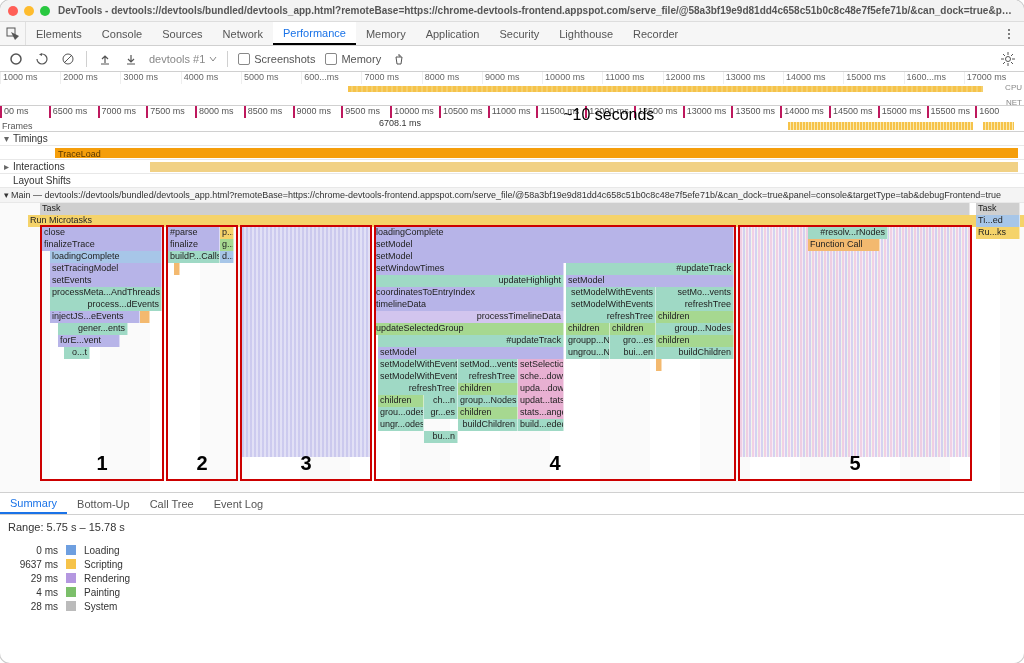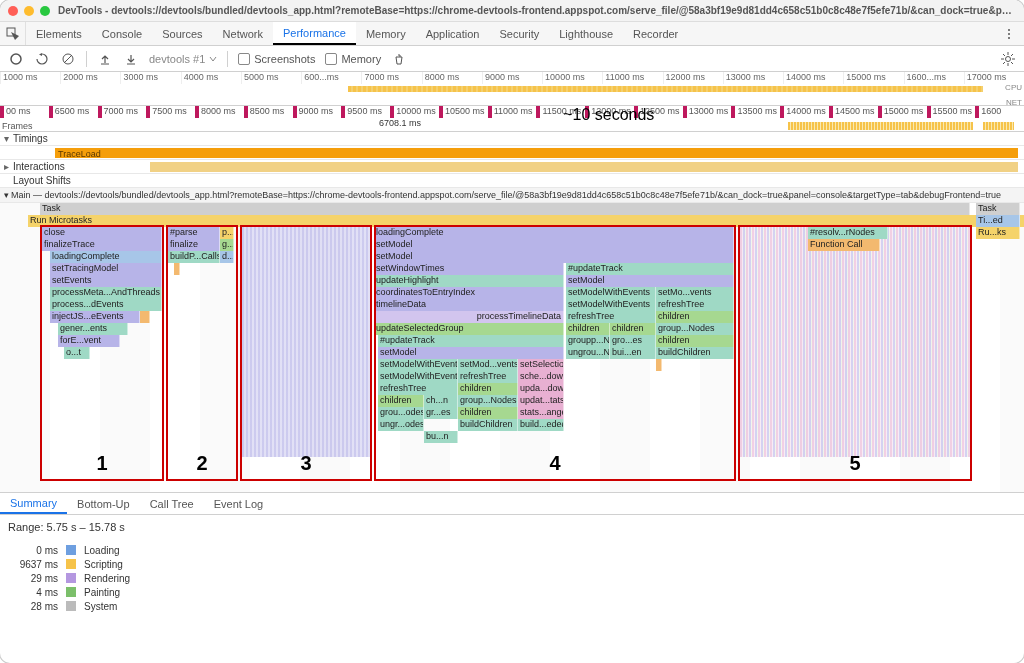--- a/index.html
+++ b/index.html
@@ -32,21 +32,21 @@
   .overview { height: 34px; border-bottom: 1px solid #d0d0d0; position: relative; background: #fff; font-size:9px; color:#666; }
   .ov-ruler { height:12px; display:flex; }
   .ov-ruler span { flex:1; border-left:1px solid #eee; padding-left:2px; white-space:nowrap; }
   .ov-track { position:absolute; top:12px; left:0; right:0; height:22px; }
   .ov-labels { position:absolute; right:2px; top:12px; font-size:8px; color:#888; line-height:7px; text-align:right; }
   .ov-yellow { position:absolute; top:2px; left:34%; right:4%; height:6px; background: repeating-linear-gradient(90deg, #f6c34a, #f6c34a 3px, #f4d06f 3px, #f4d06f 5px); }
 
   
   .main-ruler { height: 26px; border-bottom:1px solid #d0d0d0; position:relative; font-size:9px; color:#555; background:#fff; }
   .main-ruler .ticks { display:flex; height:12px; }
-  .main-ruler .ticks span { flex:1; border-left:4px solid #be185d; padding-left:2px; white-space:nowrap; overflow:hidden; }
+  .main-ruler .ticks span { flex:1; border-left:2px solid #be185d; padding-left:2px; white-space:nowrap; overflow:hidden; }
   .main-ruler .cursor-time { position:absolute; left:37%; top:12px; font-size:9px; color:#333; }
   .annotation { position:absolute; left:55%; top:0px; font-weight:400; font-size:16px; color:#000; }
   .frames-row { position:absolute; bottom:0; left:0; right:0; height:10px; }
   .frames-row .frame-chunk { position:absolute; height:8px; top:1px; background: repeating-linear-gradient(90deg,#f6c34a,#f6c34a 2px,#f9e9b0 2px,#f9e9b0 3px); }
   .frames-label { position:absolute; left:2px; bottom:0; font-size:9px; }
 
   
   .section-row { border-bottom:1px solid #e8e8e8; font-size:10px; color:#333; padding:1px 4px; position:relative; height:14px; display:flex; align-items:center; }
   .section-row .tri { width:9px; display:inline-block; color:#666; }
   .traceload-bar { position:absolute; left:55px; right:6px; top:2px; height:10px; background:#f59e0b; }
@@ -59,21 +59,21 @@
   
   .flame { position:relative; height:290px; background:
      repeating-linear-gradient(90deg, rgba(0,0,0,0.02) 0 50px, rgba(0,0,0,0) 50px 100px);
      overflow:hidden; border-bottom:1px solid #d0d0d0;
   }
   .flame .bar { position:absolute; height:12px; font-size:9px; color:#222; padding:0 2px; white-space:nowrap; overflow:hidden; border-right:1px solid rgba(255,255,255,0.5); }
   .c-gray   { background:#cfcfcf; }
   .c-yellow { background:#f5d36a; }
   .c-purple { background:#b7b4e8; }
   .c-blue   { background:#a7c6e8; }
-  .c-teal   { background:#9fd9c5; }
+  .c-teal   { background:#9fd9c5;text-align:right; }
   .c-green  { background:#a6d890; }
   .c-pink   { background:#e8b0d2; }
   .c-orange { background:#f3b96f; }
   .c-lav    { background:#d2c5ee;text-align:right; }
 
   .region-box { position:absolute; border:2px solid #c00; pointer-events:none; }
   .region-label { position:absolute; bottom:4px; width:100%; text-align:center; font-size:20px; font-weight:700; color:#000; }
 
   
   .detail-tabs { height:22px; display:flex; align-items:stretch; border-bottom:1px solid #d0d0d0; font-size:11px; background:#fff; }

